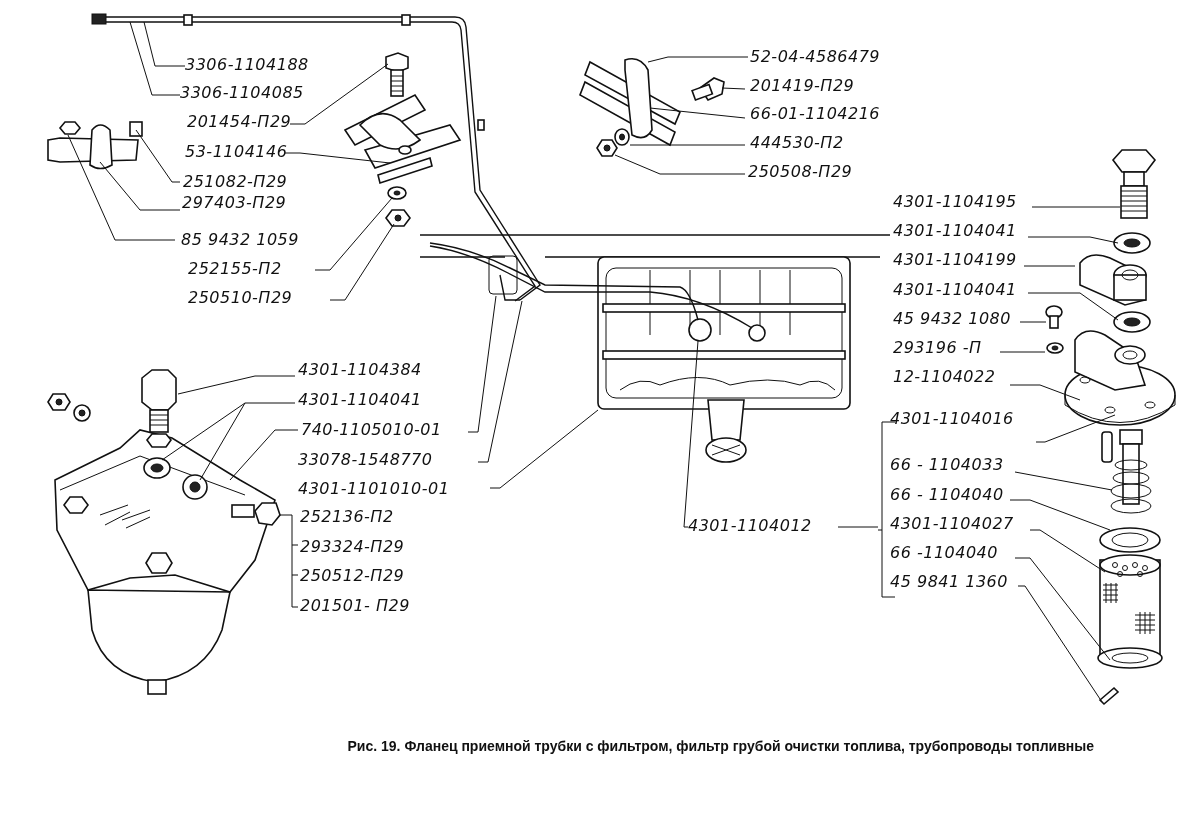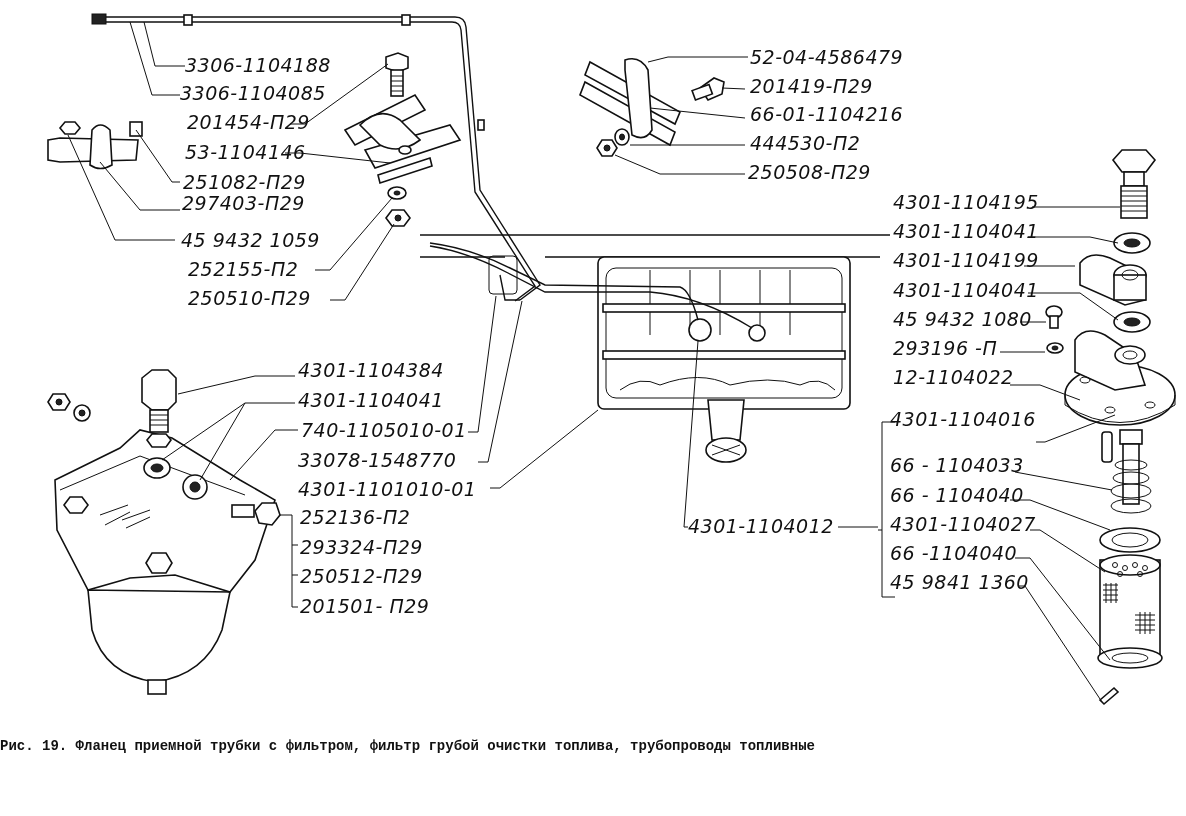--- a/index.html
+++ b/index.html
@@ -1,22 +1,22 @@
 <!DOCTYPE html>
 <html><head>
 <meta charset="utf-8">
 <style>
   html, body { margin: 0; padding: 0; background: #ffffff; }
   body { width: 1186px; height: 816px; position: relative; overflow: hidden;
          font-family: "DejaVu Sans", sans-serif; color: #111; }
   #drawing { position: absolute; left: 0; top: 0; width: 1186px; height: 816px; }
   .lbl { position: absolute; font-family: "DejaVu Sans", sans-serif; font-style: italic;
-         font-size: 19px; letter-spacing: 0.5px; color: #111; white-space: nowrap; line-height: 20px; }
-  .caption { position: absolute; left: 0; width: 1094px; top: 738px; text-align: left;
-             font-family: Liberation Mono, monospace; font-weight: bold; font-size: 14px; color: #111; }
+         font-size: 16px; letter-spacing: 0.5px; color: #111; white-space: nowrap; line-height: 20px; }
+  .caption { position: absolute; left: 0; width: 1094px; top: 738px; text-align: right;
+             font-family: Liberation Sans, sans-serif; font-weight: bold; font-size: 14px; color: #111; }
   svg .ln { stroke: #111; stroke-width: 1.4; fill: none; }
   svg .pt { stroke: #111; stroke-width: 1.6; fill: #fff; }
   svg .thin { stroke: #111; stroke-width: 1; fill: none; }
   svg .dark { fill: #222; stroke: #111; }
 </style>
 </head>
 <body>
 
 <svg id="drawing" viewBox="0 0 1186 816" xmlns="http://www.w3.org/2000/svg">
 
@@ -231,21 +231,21 @@
   <path class="thin" d="M895 422 H882 V597 H895 M882 530 H878"></path>
 </svg>
 
 <div class="lbl" style="left:185px;top:55px">3306-1104188</div>
 <div class="lbl" style="left:180px;top:83px">3306-1104085</div>
 
 <div class="lbl" style="left:187px;top:112px">201454-П29</div>
 <div class="lbl" style="left:185px;top:142px">53-1104146</div>
 <div class="lbl" style="left:183px;top:172px">251082-П29</div>
 <div class="lbl" style="left:182px;top:193px">297403-П29</div>
-<div class="lbl" style="left:181px;top:230px">45 9432 1059</div>
+<div class="lbl" style="left:181px;top:230px">85 9432 1059</div>
 <div class="lbl" style="left:188px;top:259px">252155-П2</div>
 <div class="lbl" style="left:188px;top:288px">250510-П29</div>
 
 <div class="lbl" style="left:750px;top:47px">52-04-4586479</div>
 <div class="lbl" style="left:750px;top:76px">201419-П29</div>
 <div class="lbl" style="left:750px;top:104px">66-01-1104216</div>
 <div class="lbl" style="left:750px;top:133px">444530-П2</div>
 <div class="lbl" style="left:748px;top:162px">250508-П29</div>
 
 <div class="lbl" style="left:298px;top:360px">4301-1104384</div>

